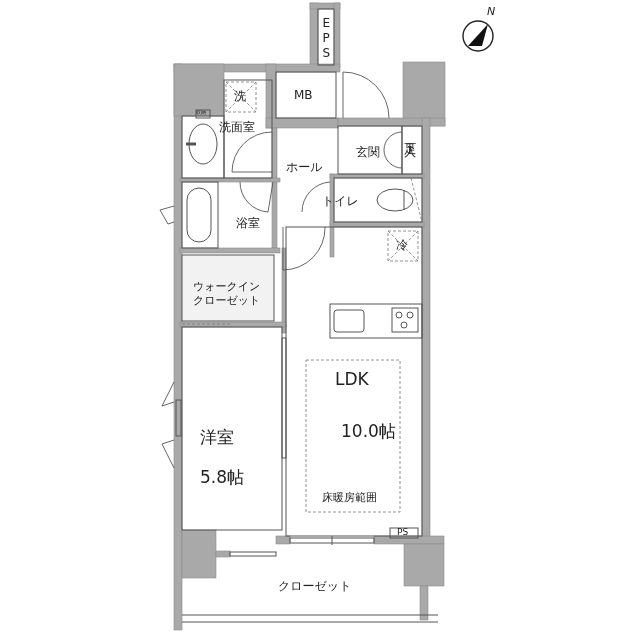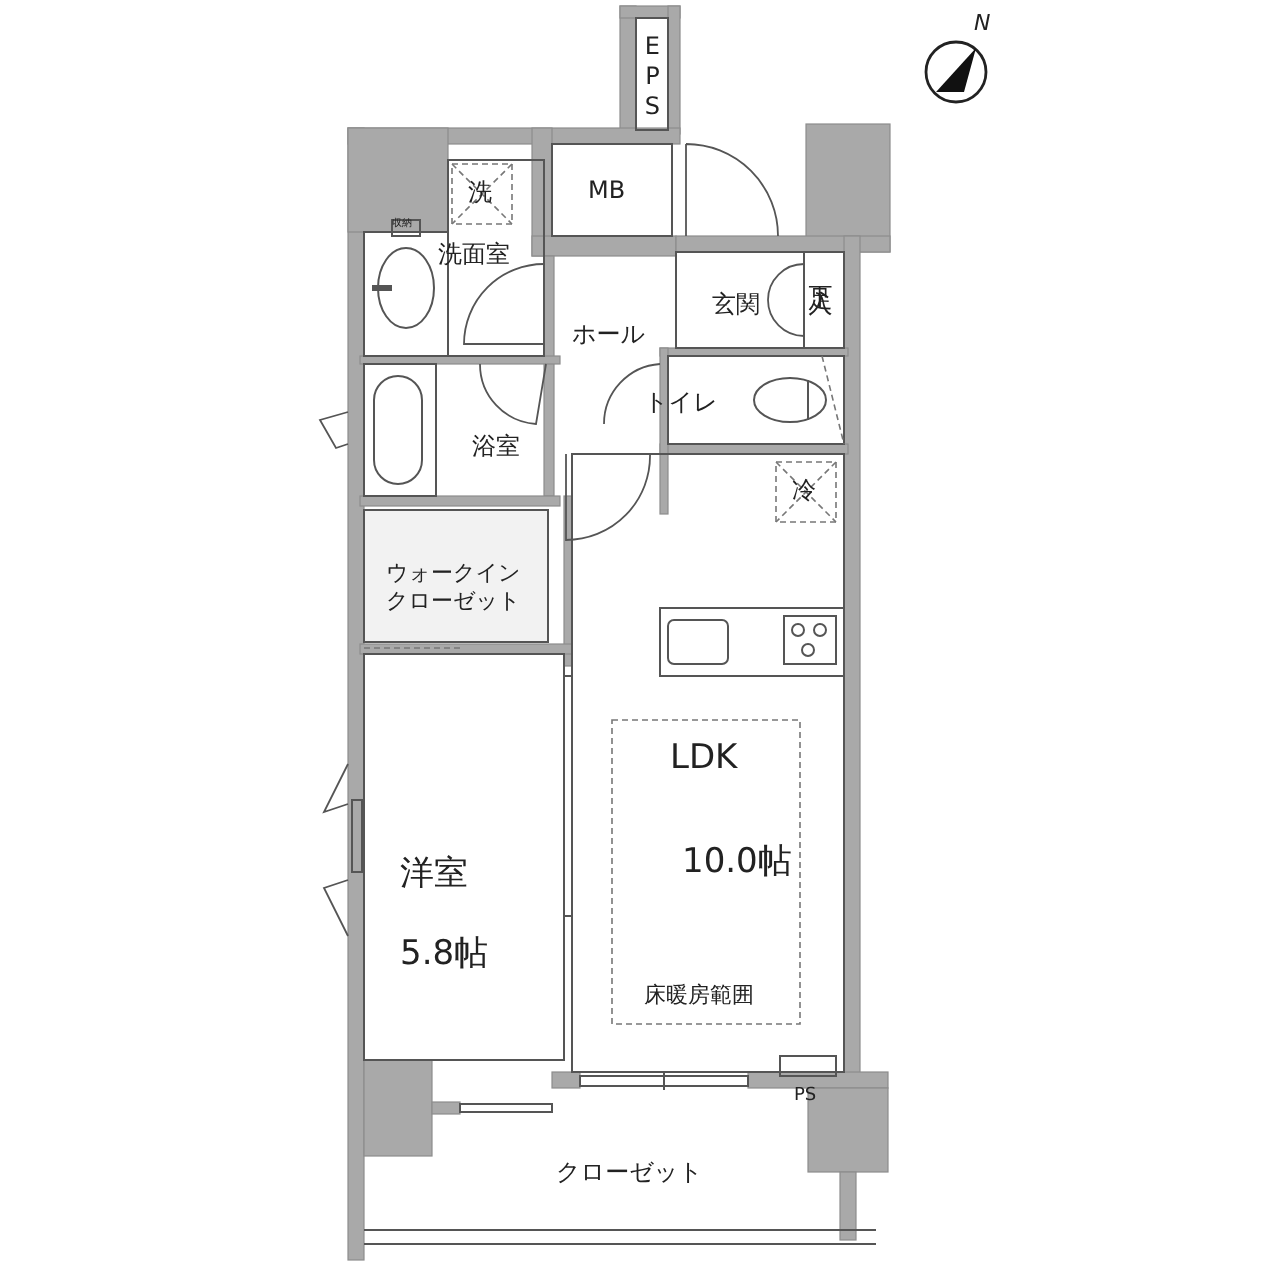--- a/index.html
+++ b/index.html
@@ -153,15 +153,15 @@
   <div class="lbl md" style="left:322px;top:195px;">トイレ</div>
   <div class="lbl md" style="left:236px;top:217px;">浴室</div>
   <div class="lbl md" style="left:396px;top:239px;">冷</div>
   <div class="lbl sm" style="left:193px;top:281px;">ウォークイン</div>
   <div class="lbl sm" style="left:193px;top:295px;">クローゼット</div>
   <div class="lbl lg" style="left:335px;top:370px;width:50px;">LDK</div>
   <div class="lbl lg" style="left:341px;top:388px;width:70px;margin-top:34px;">10.0帖</div>
   <div class="lbl sm" style="left:322px;top:492px;">床暖房範囲</div>
   <div class="lbl lg" style="left:200px;top:428px;width:60px;">洋室</div>
   <div class="lbl lg" style="left:200px;top:468px;width:60px;">5.8帖</div>
-  <div class="lbl" style="left:397px;top:544px;font-size:9px;">PS</div>
+  <div class="lbl" style="left:397px;top:528px;font-size:9px;">PS</div>
   <div class="lbl md" style="left:278px;top:580px;">クローゼット</div>
 </div>
 
 </body></html>

